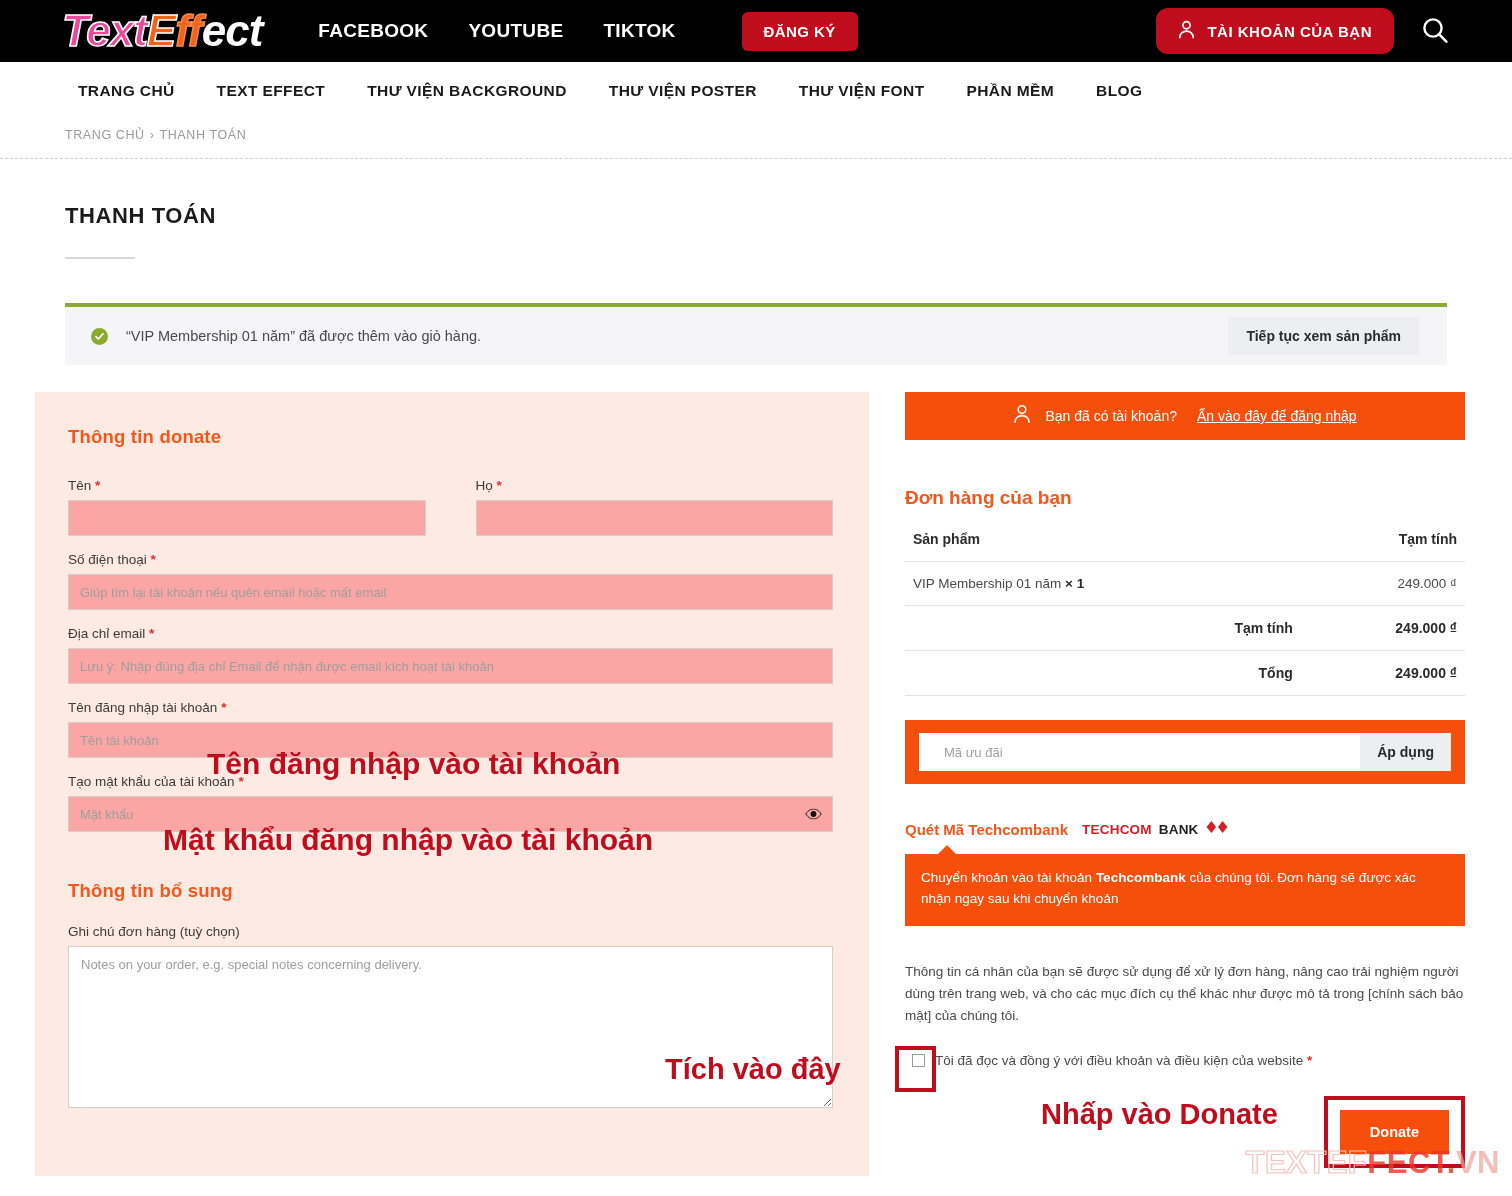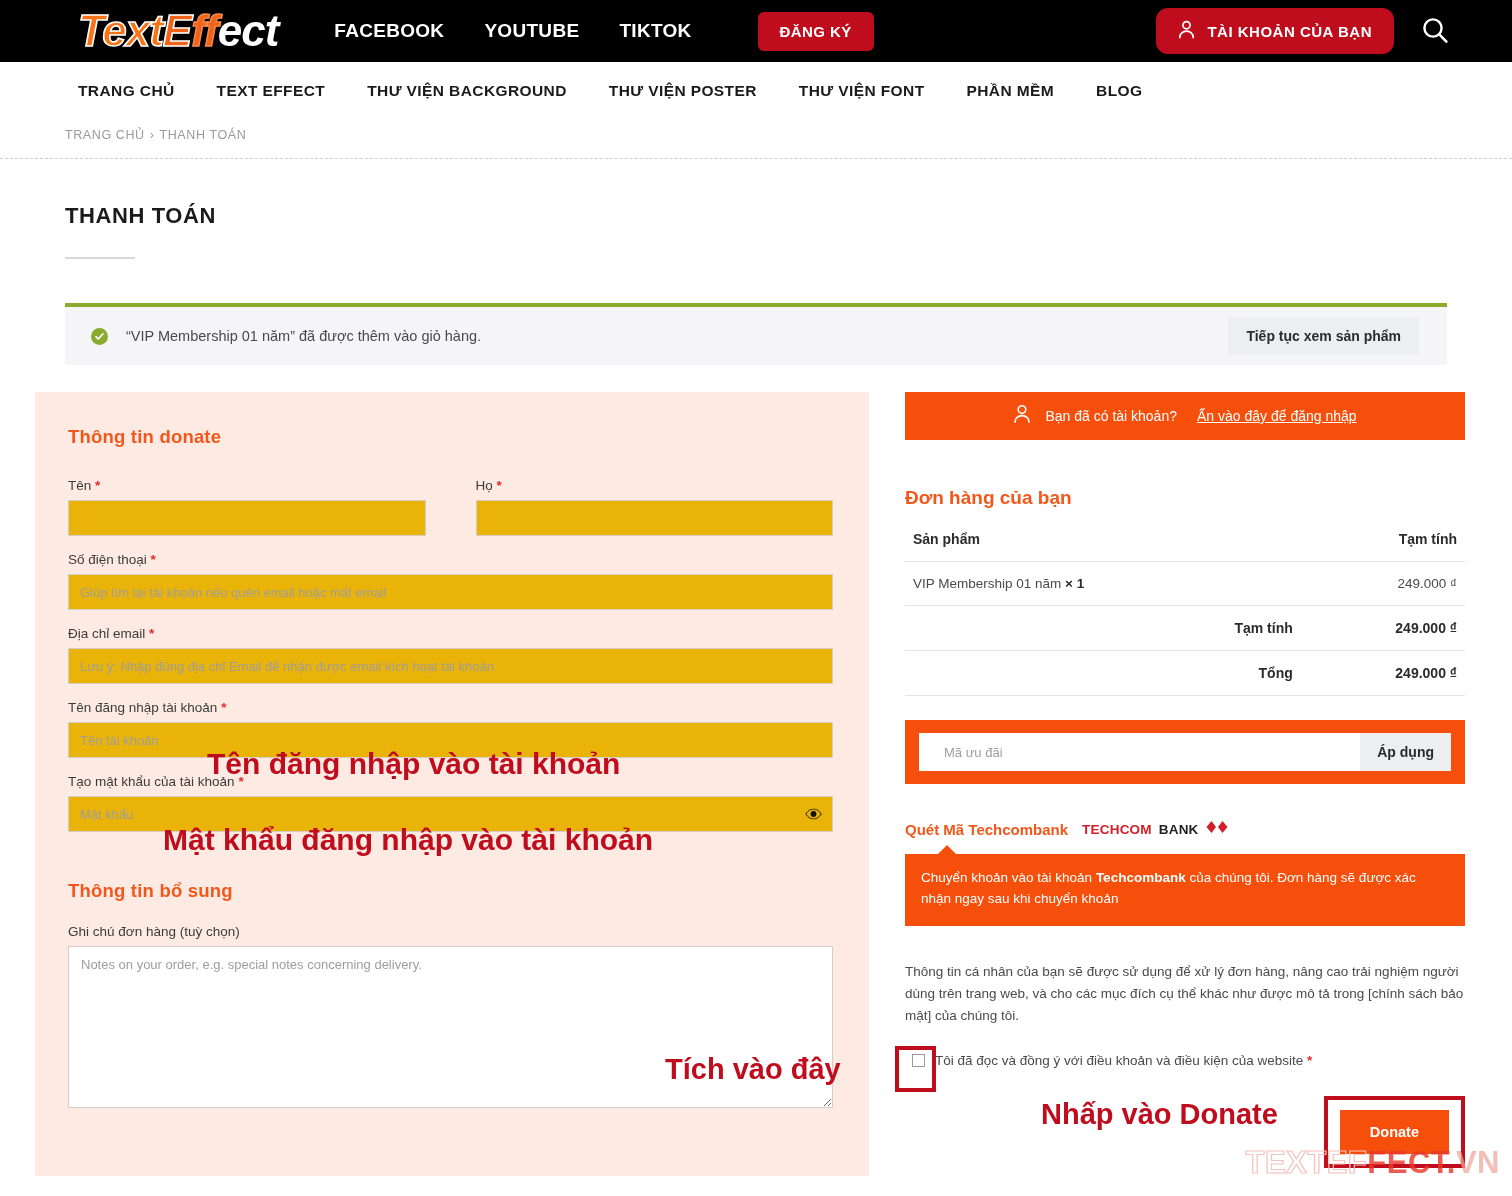--- a/index.html
+++ b/index.html
@@ -25,22 +25,21 @@
     font-size: 44px;
     font-weight: bold;
     font-style: italic;
     letter-spacing: -1px;
     line-height: 1;
     white-space: nowrap;
     display: flex;
     align-items: baseline;
   }
   .logo .l-text {
-    color: #f97316;
-    margin-left: 16px;
+    color: #ec4899;
     -webkit-text-stroke: 1.6px #ffffff;
   }
   .logo .l-e {
     color: #f2631a;
     -webkit-text-stroke: 1.6px #ffffff;
   }
   .logo .l-ff {
     color: #f2631a;
     -webkit-text-stroke: 1.4px #f58a4d;
   }
@@ -223,21 +222,21 @@
     font-size: 13.5px;
     color: #3c3c3c;
     margin: 0 0 7px 0;
   }
   .req { color: #e02b2b; font-weight: bold; }
 
   .inp {
     width: 100%;
     height: 36px;
     border: 1px solid #d6cdc9;
-    background: #eab308;
+    background: #fca5a5;
     padding: 0 11px;
     font-size: 13px;
     color: #333;
     font-family: "Liberation Sans", sans-serif;
     outline: none;
   }
   .inp::placeholder { color: #9e9e9e; }
 
   .row2 {
     display: flex;

